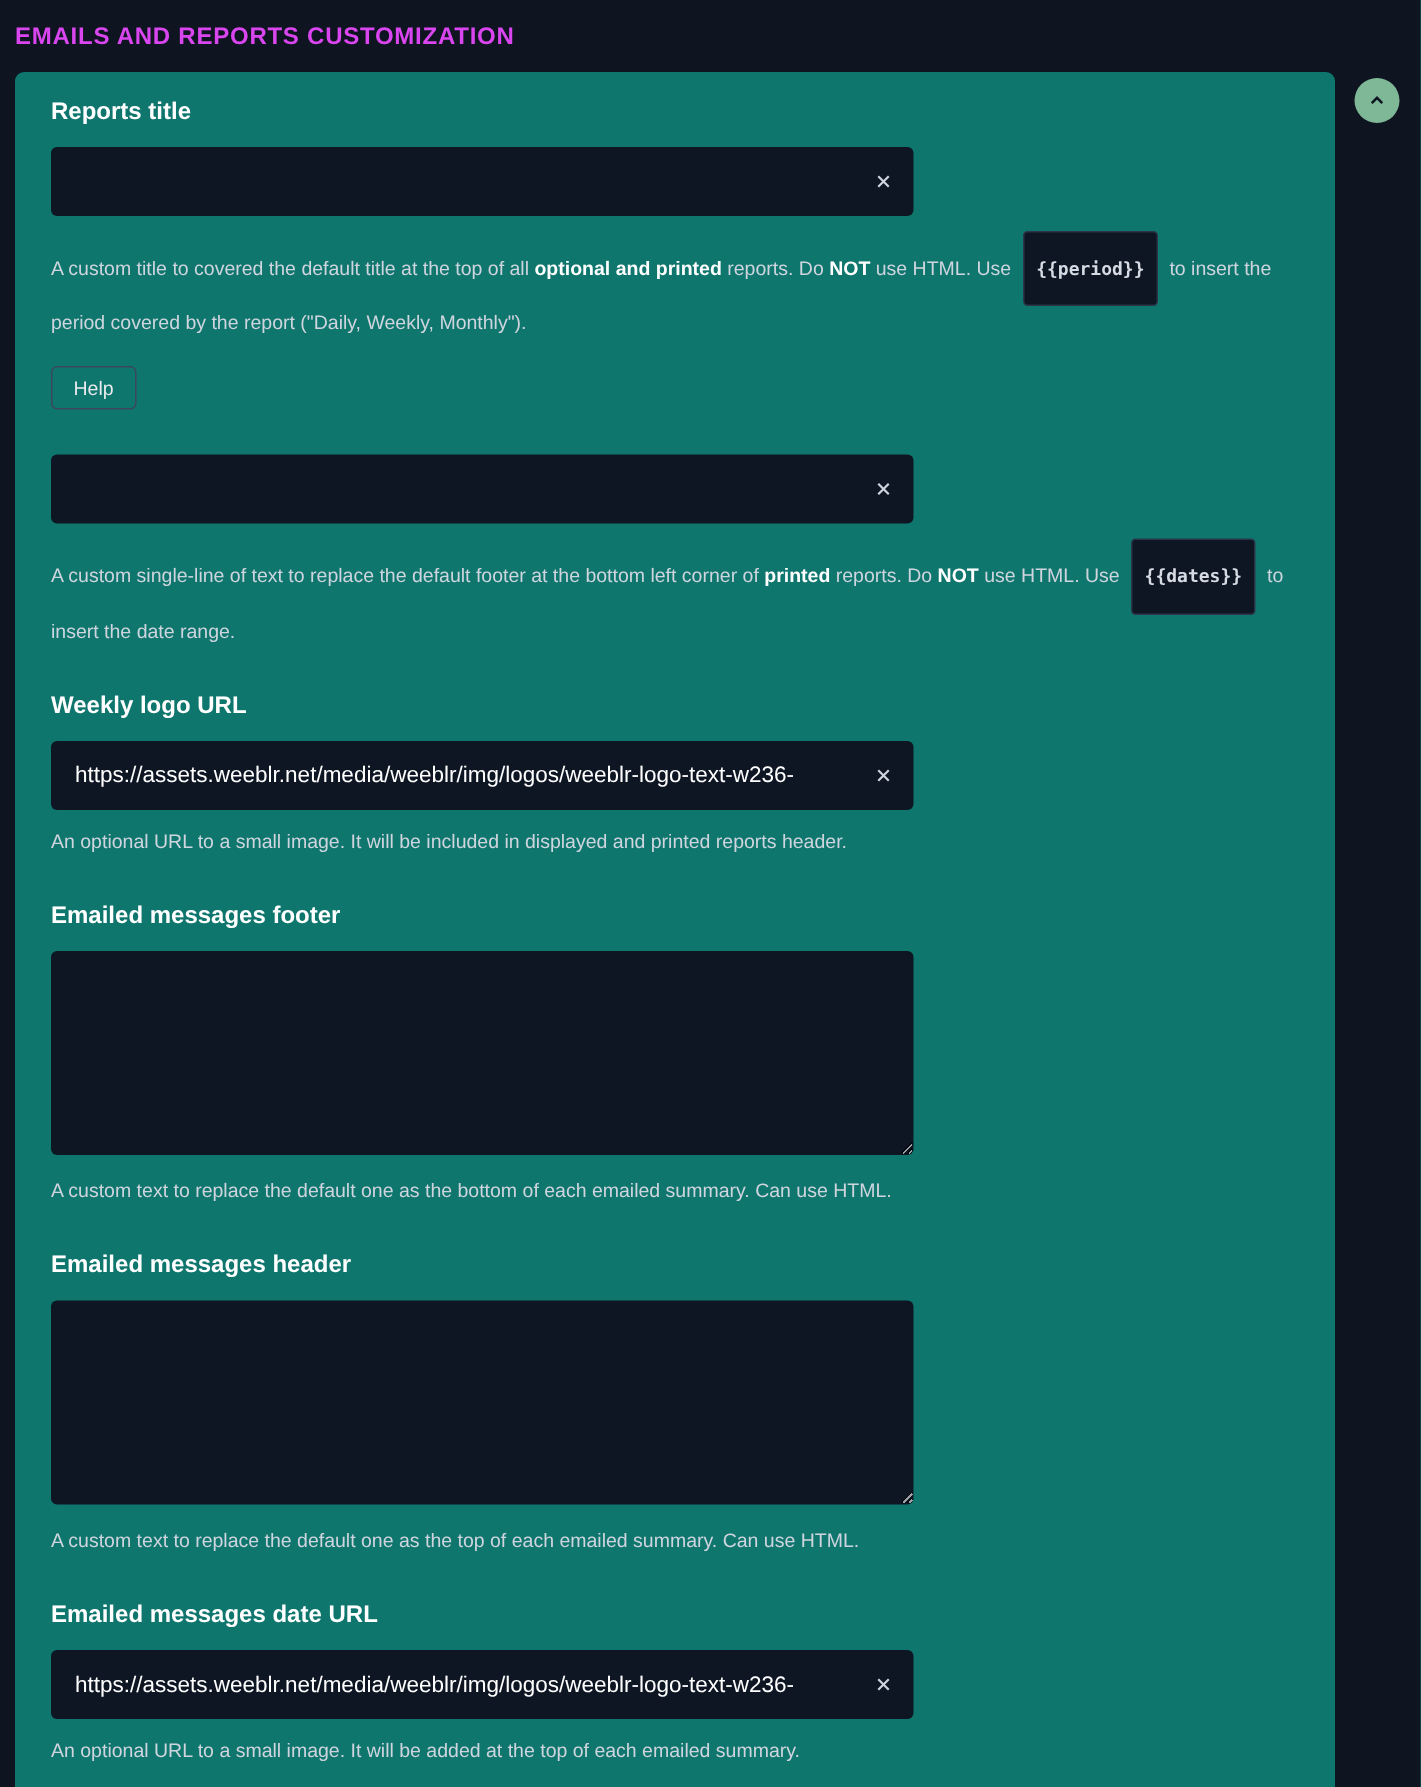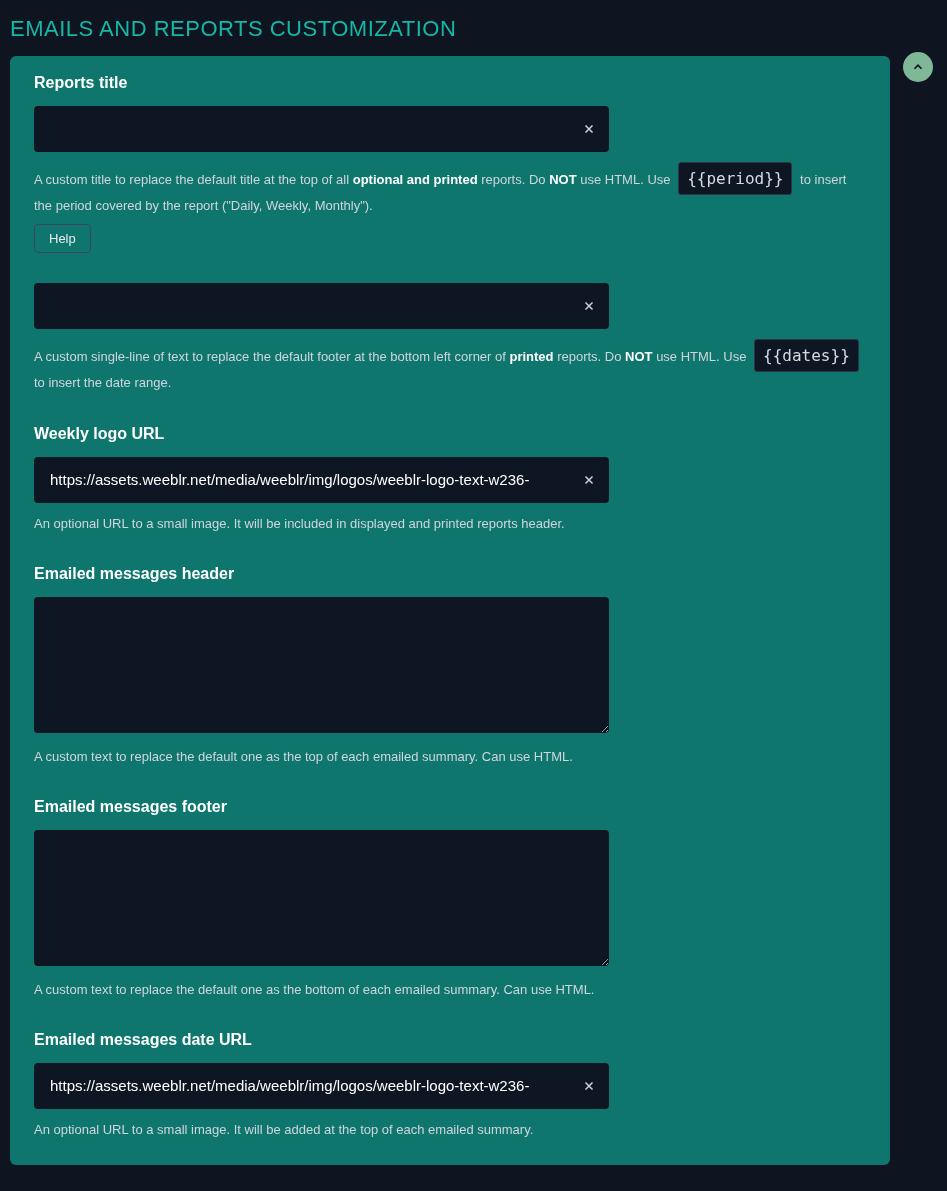--- a/index.html
+++ b/index.html
@@ -6,24 +6,24 @@
 body {
   background: #0e1420;
   color: #e8eaed;
   font-family: "Segoe UI", -apple-system, sans-serif;
   font-size: 14px;
   width: 947px;
   min-height: 1191px;
   padding: 10px;
 }
 .page-title {
-  font-size: 22px;
-  font-weight: 400;
+  font-size: 16px;
+  font-weight: 700;
   letter-spacing: 0.5px;
-  color: #14b8a6;
+  color: #d946ef;
   margin: 6px 0 14px 0;
 }
 .panel {
   background: #0f766e;
   border-radius: 6px;
   padding: 18px 24px 24px 24px;
   width: 880px;
 }
 .field-group { margin-bottom: 30px; }
 .field-group:last-child { margin-bottom: 0; }
@@ -82,29 +82,30 @@
   color: #cfd5de;
   line-height: 1.7;
   margin-top: 10px;
   max-width: 830px;
 }
 .help-text b { font-weight: 700; color: #ffffff; }
 .code-pill {
   background: #0e1624;
   border: 1px solid #2a3548;
   border-radius: 3px;
-  padding: 2px 8px;
+  padding: 14px 8px;
   font-family: Consolas, monospace;
-  font-size: 16px;
+  font-size: 12px;
   color: #d6dae2;
   margin: 0 4px;
   display: inline-block;
+  font-weight: bold;
 }
 .help-btn {
-  margin-top: 7px;
+  margin-top: 18px;
   background: transparent;
   border: 1px solid #3a475f;
   border-radius: 4px;
   color: #e8eaed;
   font-size: 13px;
   padding: 6px 14px;
   cursor: pointer;
 }
 .fab {
   position: absolute;
@@ -133,21 +134,21 @@
     <label class="field-label">Reports title</label>
     <div class="input-wrap">
       <input type="text" class="text-input" value="" style="">
       <button class="clear-btn">
         <svg viewBox="0 0 24 24" fill="none" stroke="currentColor" stroke-width="2.5">
             <path d="M18 6L6 18M6 6l12 12"></path>
           </svg>
       </button>
     </div>
     <p class="help-text">
-      <span>A custom title to replace the default title at the top of all </span><b>optional and printed</b><span> reports. Do </span><b>NOT</b><span> use HTML. Use </span><span class="code-pill">{{period}}</span><span> to insert the period covered by the report ("Daily, Weekly, Monthly").</span>
+      <span>A custom title to covered the default title at the top of all </span><b>optional and printed</b><span> reports. Do </span><b>NOT</b><span> use HTML. Use </span><span class="code-pill">{{period}}</span><span> to insert the period covered by the report ("Daily, Weekly, Monthly").</span>
     </p>
     <button class="help-btn">Help</button>
   </div>
 
   <div class="field-group">
     <div class="input-wrap">
       <input type="text" class="text-input" value="" style="">
       <button class="clear-btn">
         <svg viewBox="0 0 24 24" fill="none" stroke="currentColor" stroke-width="2.5">
             <path d="M18 6L6 18M6 6l12 12"></path>
@@ -166,29 +167,29 @@
       <button class="clear-btn">
         <svg viewBox="0 0 24 24" fill="none" stroke="currentColor" stroke-width="2.5">
             <path d="M18 6L6 18M6 6l12 12"></path>
           </svg>
       </button>
     </div>
     <p class="help-text">An optional URL to a small image. It will be included in displayed and printed reports header.</p>
   </div>
 
   <div class="field-group">
+    <label class="field-label">Emailed messages footer</label>
+    <textarea class="textarea-input" style=""></textarea>
+    <p class="help-text">A custom text to replace the default one as the bottom of each emailed summary. Can use HTML.</p>
+  </div>
+
+  <div class="field-group">
     <label class="field-label">Emailed messages header</label>
     <textarea class="textarea-input" style=""></textarea>
     <p class="help-text">A custom text to replace the default one as the top of each emailed summary. Can use HTML.</p>
-  </div>
-
-  <div class="field-group">
-    <label class="field-label">Emailed messages footer</label>
-    <textarea class="textarea-input" style=""></textarea>
-    <p class="help-text">A custom text to replace the default one as the bottom of each emailed summary. Can use HTML.</p>
   </div>
 
   <div class="field-group">
     <label class="field-label">Emailed messages date URL</label>
     <div class="input-wrap">
       <input type="text" class="text-input" value="https://assets.weeblr.net/media/weeblr/img/logos/weeblr-logo-text-w236-" style="">
       <button class="clear-btn">
         <svg viewBox="0 0 24 24" fill="none" stroke="currentColor" stroke-width="2.5">
             <path d="M18 6L6 18M6 6l12 12"></path>
           </svg>

